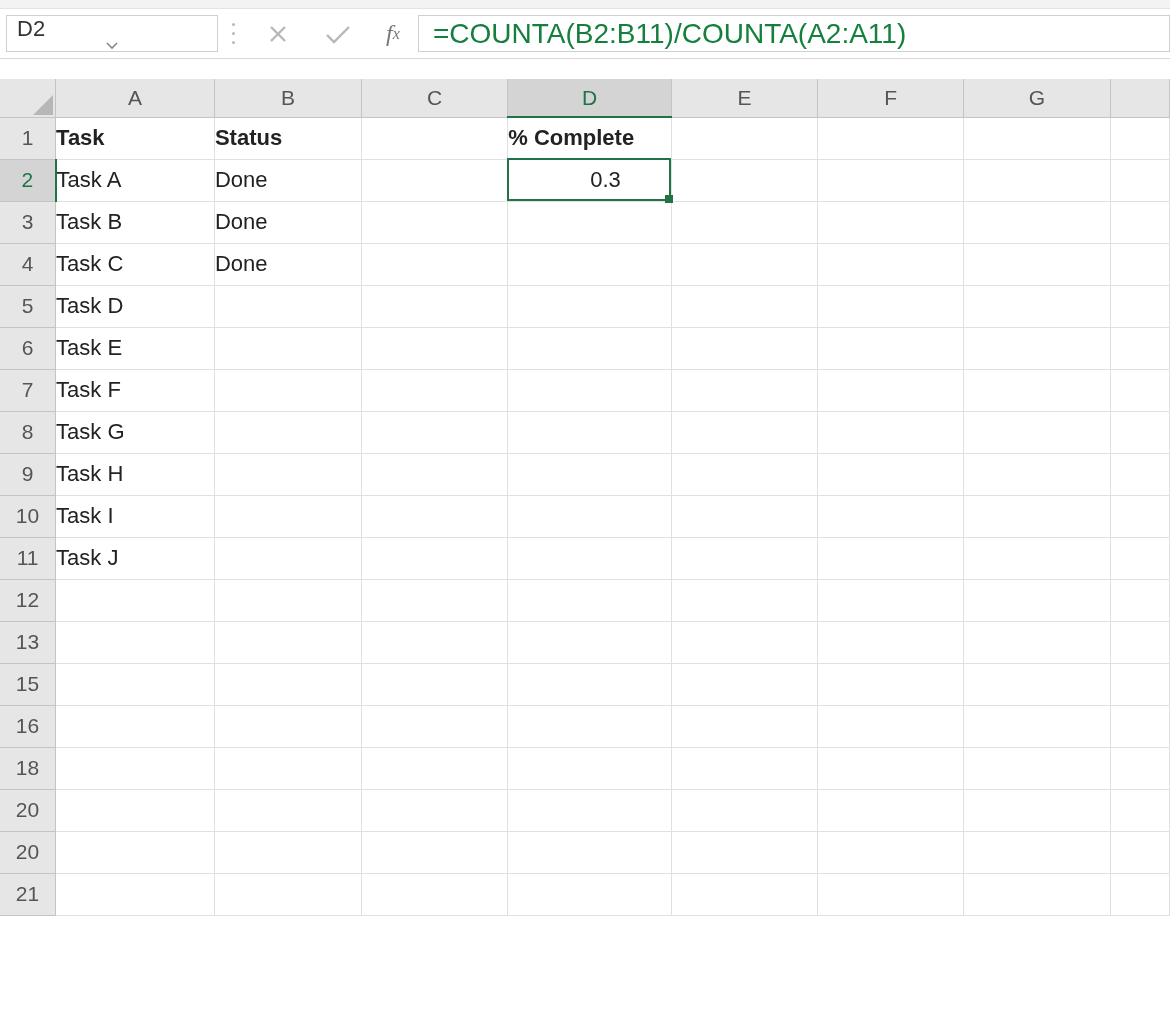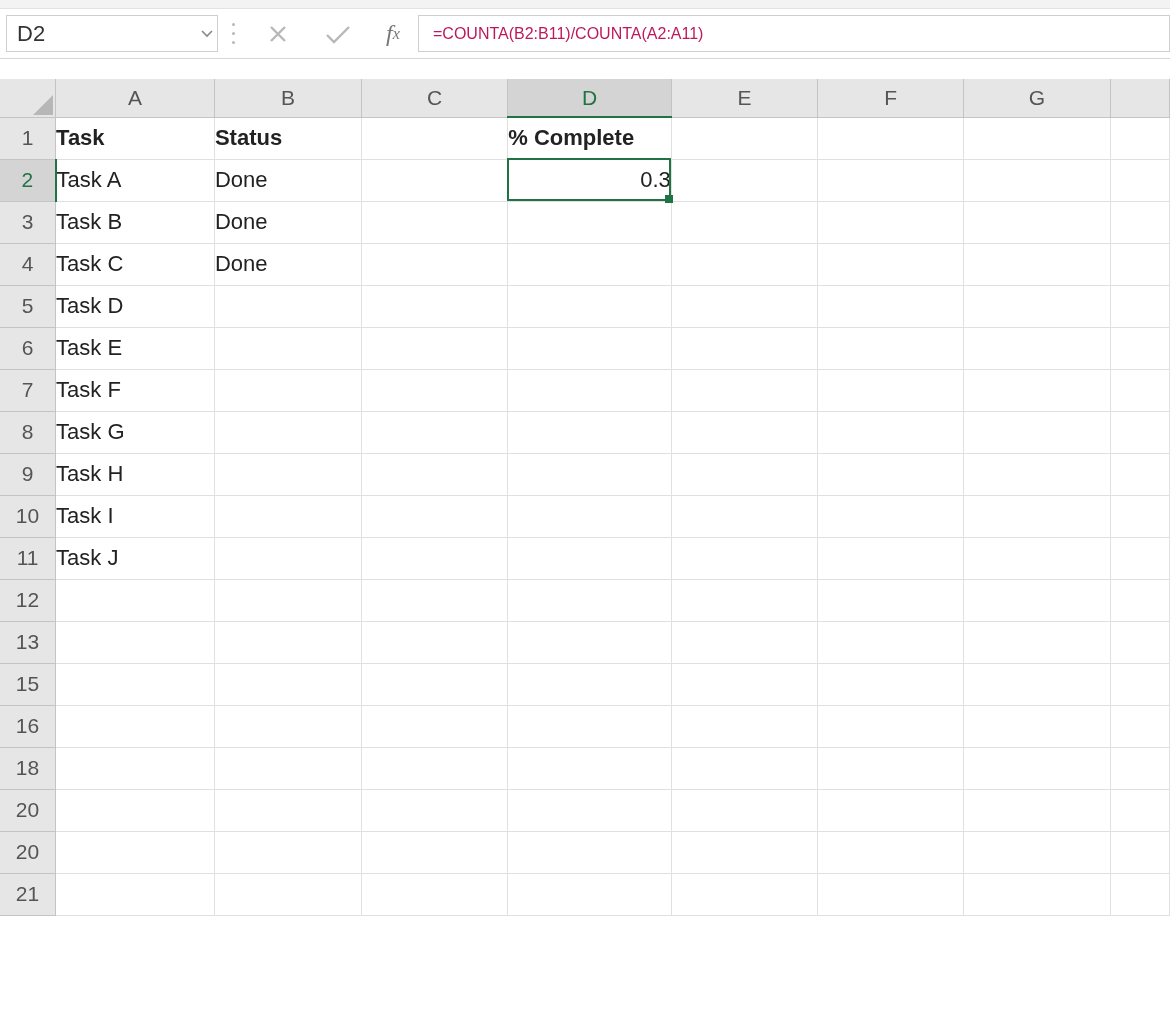--- a/index.html
+++ b/index.html
@@ -31,20 +31,21 @@
     border-bottom: 1px solid #d7d7d7;
   }
   .name-box-wrap {
     width: 212px;
     display: flex;
     align-items: center;
     border: 1px solid #cfcfcf;
     margin: 6px 0 6px 6px;
     background: #fff;
     position: relative;
+    flex-direction: column;
   }
   .name-box-wrap input {
     border: none;
     outline: none;
     font-size: 22px;
     font-family: inherit;
     padding: 0 10px;
     width: 100%;
     color: #333;
     background: transparent;
@@ -80,24 +81,24 @@
   }
   .formula-input {
     flex:1;
     border:1px solid #cfcfcf;
     margin:6px 0 6px 0;
     background:#fff;
     display:flex;align-items:center;
   }
   .formula-input input {
     border:none; outline:none;
-    font-size:16px;
+    font-size:28px;
     padding:0 14px;
     width:100%;
-    color:#be185d;
+    color:#15803d;
     font-family: inherit;
     background:transparent;
   }
 
   .gap-row { height:20px; background:#fff; }
 
   
   .grid {
     border-collapse: collapse;
     table-layout: fixed;
@@ -148,21 +149,21 @@
     border-bottom:1px solid #e0e0e0;
     font-size:22px;
     color:#222;
     padding:0 8px;
     vertical-align:middle;
     background:#fff;
     overflow:visible;
     white-space:nowrap;
   }
   .cell.bold { font-weight:700; }
-  .cell.right { text-align:right;padding-left:32px; }
+  .cell.right { text-align:center;padding-left:32px; }
 
   .col-A { width:160px; }
   .col-B { width:148px; }
   .col-C { width:148px; }
   .col-D { width:164px; }
   .col-E { width:148px; }
   .col-F { width:148px; }
   .col-G { width:148px; }
   .col-H { width:60px; }
 

